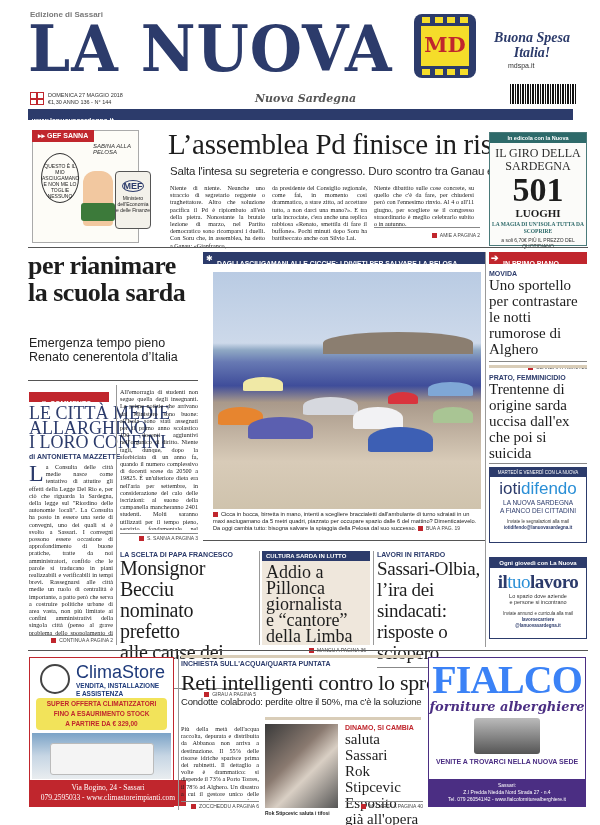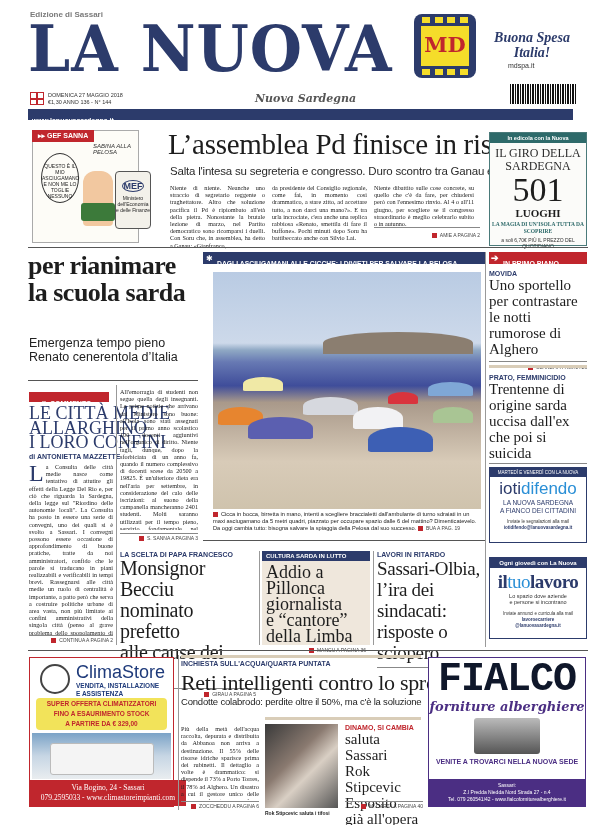--- a/index.html
+++ b/index.html
@@ -44,21 +44,21 @@
   .man { position:absolute; left:50px; top:40px; width:30px; height:55px; background:#f2c8a0; border-radius:12px 12px 4px 4px; }
   .shorts { position:absolute; left:48px; top:72px; width:34px; height:18px; background:#3c7a3a; border-radius:3px; }
 
   .h-main { left: 168px; top: 128px; font-size: 29px; color:#1d1d1d; letter-spacing:-0.3px; }
   .deck-main { left: 170px; top: 165px; font-family: "Liberation Sans", sans-serif; font-size: 11.5px; color: #2a2a2a; letter-spacing:-0.2px; }
   .col3 { top: 184px; width: 95px; }
 
   .giro { left: 489px; top: 132px; width: 98px; height: 114px; border: 1px solid #4a7a7a; background:#fbfbf9; text-align:center; }
   .giro-top { background:#2e6a6a; color:#fff; font-size:5.5px; font-weight:bold; padding:2px 0; font-family:"Liberation Sans", sans-serif; }
   .giro-title { font-size: 12px; line-height: 13px; color:#2c2c2c; margin-top:4px; }
-  .giro-num { font-size: 34px; line-height: 34px; color:#1d1d1d; }
+  .giro-num { font-size: 34px; line-height: 34px; color:#1d1d1d;font-weight:bold; }
   .giro-sub { font-weight:bold; font-size: 11px; }
   .giro-tag { font-size: 5.5px; color:#2e6a6a; font-weight:bold; line-height:7px; margin-top:2px; }
   .giro-price { font-size: 5px; color:#333; margin-top:2px; font-family:"Liberation Sans", sans-serif; }
 
   
   .h-second { left: 28px; top: 252px; font-size: 26px; font-weight: bold; line-height: 27px; color:#1d1d1d; letter-spacing:-0.5px; }
   .deck-second { left: 29px; top: 336px; font-family:"Liberation Sans", sans-serif; font-size: 12.5px; line-height: 14px; color:#222; }
 
   .commento-tag { left: 29px; top: 392px; width: 80px; height: 10px; background:#c0262d; }
   .commento-tag span { color:#fff; font-size:7px; font-weight:bold; padding-left:13px; line-height:10px; font-family:"Liberation Sans", sans-serif; }
@@ -101,21 +101,21 @@
   .clima-img { position:absolute; left:2px; top:75px; width:139px; height:46px; background: linear-gradient(#7ba3c7, #c7d6e4 50%, #e9edf0); }
   .clima-unit { position:absolute; left:18px; top:10px; width:104px; height:32px; background:#f4f4f4; border:1px solid #bbb; border-radius:3px; }
   .clima-foot { position:absolute; left:0; bottom:0; width:156px; height:26px; background:#c0262d; color:#fff; text-align:center; font-size:7.5px; line-height:10px; padding-top:3px; }
 
   .inchiesta-kicker { left: 181px; top: 660px; font-size: 7px; }
   .inchiesta-h { left: 181px; top: 670px; font-size: 22px; color:#1d1d1d; letter-spacing:-0.3px; }
   .inchiesta-deck { left: 181px; top: 696px; font-family:"Liberation Sans", sans-serif; font-size: 9.5px; color:#222; letter-spacing:-0.2px; }
   .dinamo-photo { left: 265px; top: 724px; width: 73px; height: 84px; background: linear-gradient(135deg, #3a3a3a, #8a7a70 40%, #d9cfc4 60%, #555); }
 
   .fialco { left: 428px; top: 657px; width: 158px; height: 150px; border:1px solid #4b2e83; background:#fff; text-align:center; }
-  .fialco-logo { font-family:Liberation Mono, monospace; font-weight:bold; font-size: 40px; color:#0f172a; line-height:44px; letter-spacing:-1px; }
+  .fialco-logo { font-family:Liberation Serif, serif; font-weight:bold; font-size: 40px; color:#3b82f6; line-height:44px; letter-spacing:-1px; }
   .fialco-sub { font-family:"DejaVu Serif", serif; font-style: italic; font-weight:bold; font-size:13px; color:#4b2e83; margin-top:-3px; }
   .fialco-img { width: 66px; height: 36px; margin: 4px auto 0; background: linear-gradient(#bbb, #555); border-radius:3px; }
   .fialco-cta { font-family:"Liberation Sans", sans-serif; font-size:7px; color:#4b2e83; font-weight:bold; margin-top:4px; }
   .fialco-foot { position:absolute; left:0; bottom:0; width:156px; height:27px; background:#4b2e83; color:#fff; font-family:"Liberation Sans", sans-serif; font-size:5px; line-height:7px; padding-top:3px; }
 </style>
 </head>
 <body>
 
 <div class="abs edition sans">Edizione di Sassari</div>
 <div class="abs logo">LA NUOVA</div>

